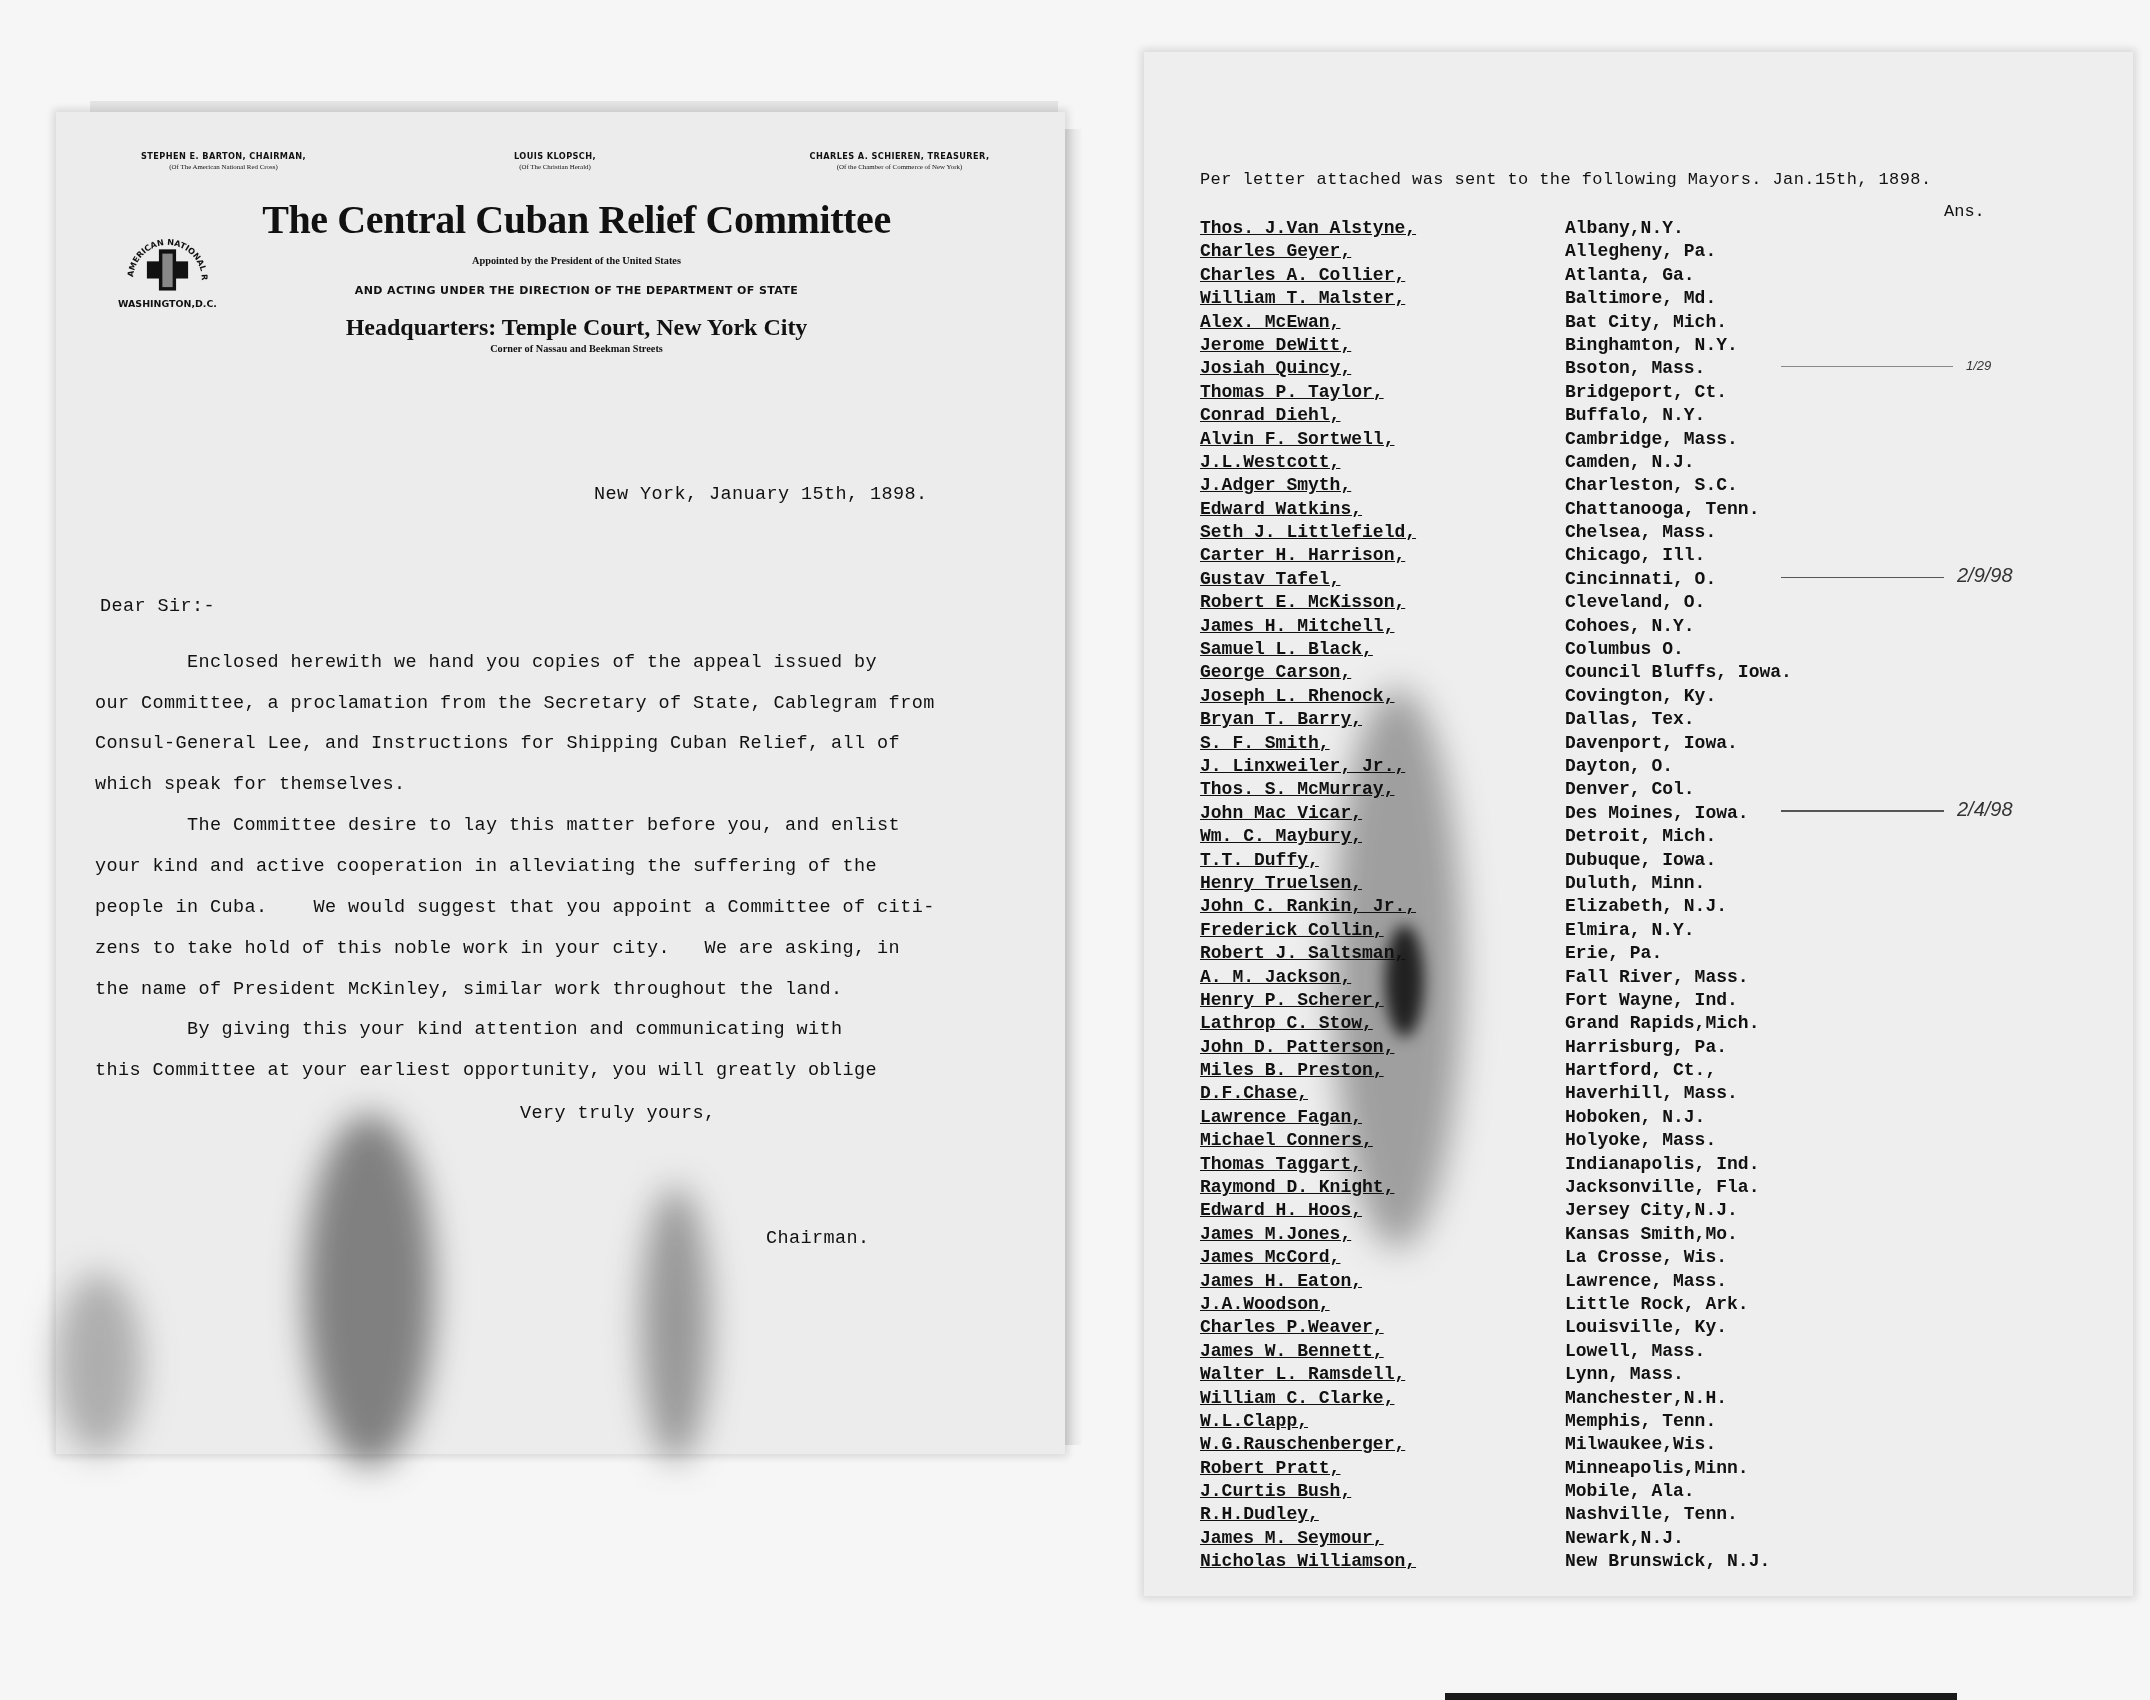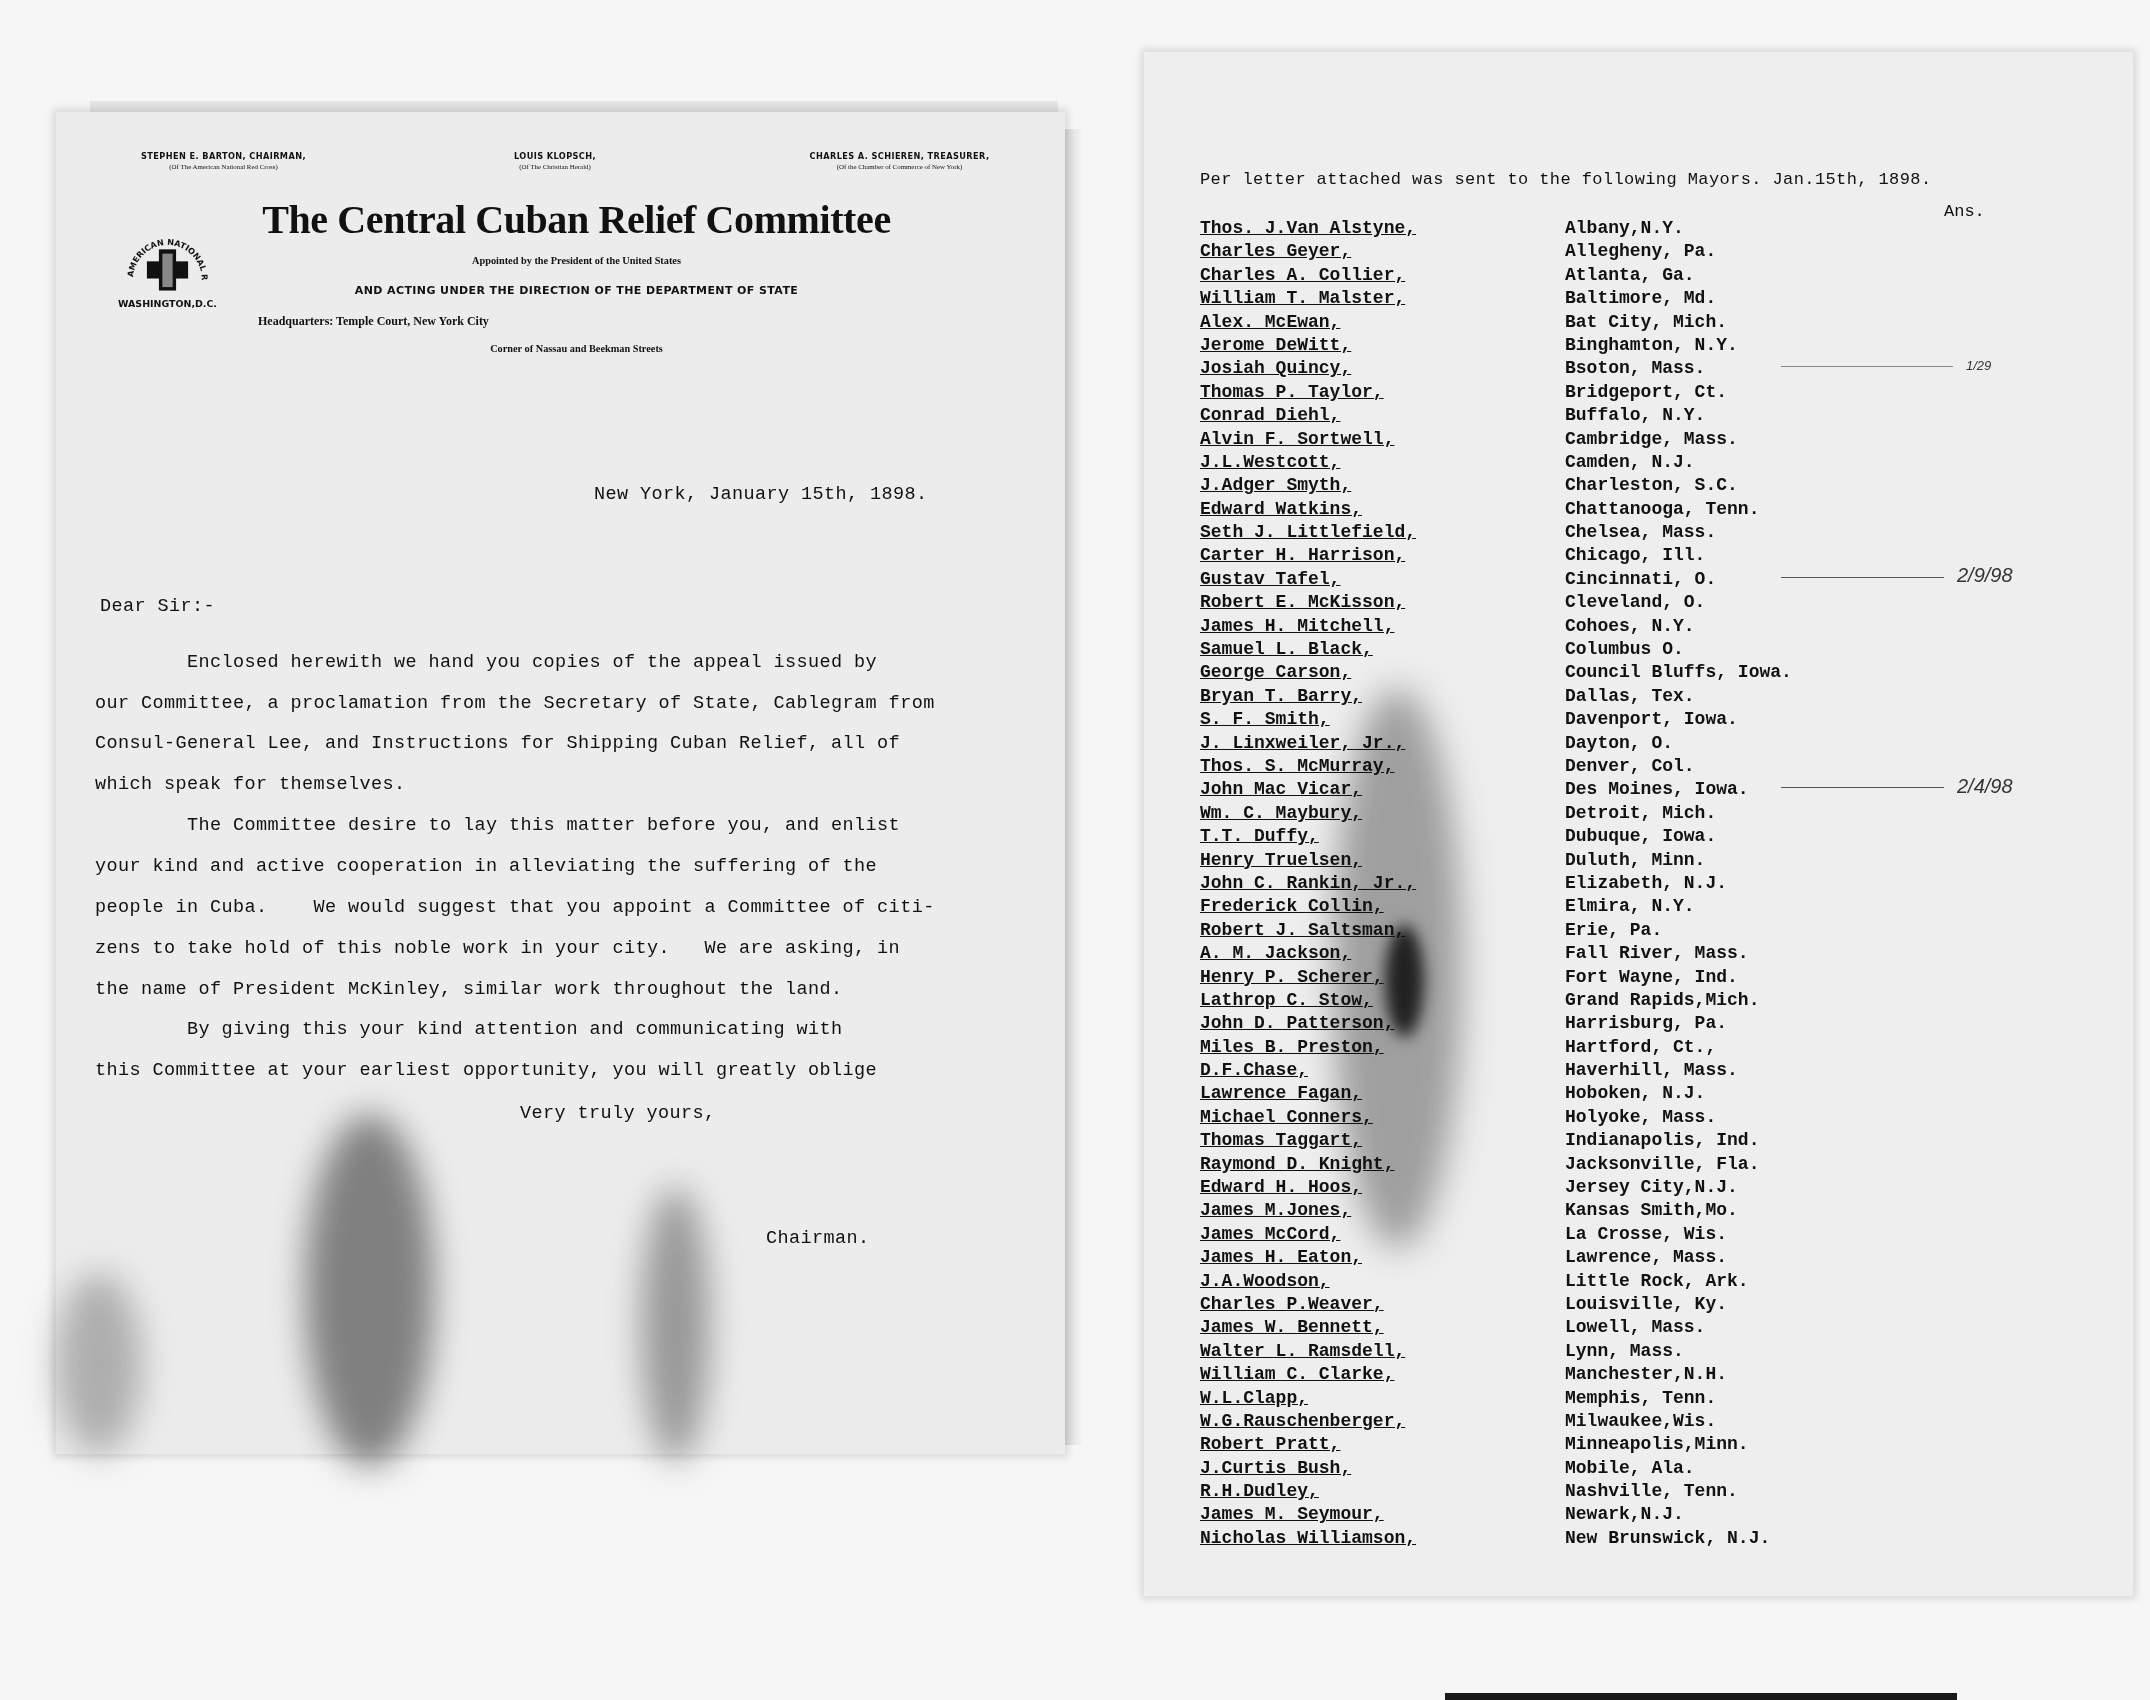--- a/index.html
+++ b/index.html
@@ -23,22 +23,22 @@
   .lh-officer { position:absolute; text-align:center; font-family:"DejaVu Sans",sans-serif; }
   .lh-officer .nm { font-weight:bold; font-size:8.2px; letter-spacing:0.4px; }
   .lh-officer .af { font-family:"Liberation Serif",serif; font-size:6.9px; margin-top:1.7px; }
   #seal { position:absolute; left:116px; top:215px; width:103px; height:103px; }
   #lh-title { position:absolute; left:258px; top:196px; width:637px; text-align:center;
     font-family:"Liberation Serif",serif; font-size:40px; font-weight:bold; letter-spacing:-0.4px; }
   #lh-appointed { position:absolute; left:258px; top:255px; width:637px; text-align:center;
     font-family:"Liberation Serif",serif; font-weight:bold; font-size:10.3px; }
   #lh-acting { position:absolute; left:258px; top:284px; width:637px; text-align:center;
     font-family:"DejaVu Sans",sans-serif; font-weight:bold; font-size:11px; letter-spacing:0.4px; }
-  #lh-hq { position:absolute; left:258px; top:314px; width:637px; 
-    font-family:"Liberation Serif",serif; font-weight:bold; font-size:12px; }
+  #lh-hq { position:absolute; left:258px; top:314px; width:637px; text-align:center;
+    font-family:"Liberation Serif",serif; font-weight:bold; font-size:24px; }
   #lh-corner { position:absolute; left:258px; top:343px; width:637px; text-align:center;
     font-family:"Liberation Serif",serif; font-weight:bold; font-size:10.3px; }
 
   
   .typed { position:absolute; font-size:18.5px; white-space:pre; letter-spacing:0.4px; }
   #letter-date { left:594px; top:484px; }
   #letter-salutation { left:100px; top:596px; }
   .body-line { left:95px; }
 
   
@@ -141,20 +141,21 @@
     <div class="row"><span class="name">J.L.Westcott,</span><span class="city">Camden, N.J.</span></div>
     <div class="row"><span class="name">J.Adger Smyth,</span><span class="city">Charleston, S.C.</span></div>
     <div class="row"><span class="name">Edward Watkins,</span><span class="city">Chattanooga, Tenn.</span></div>
     <div class="row"><span class="name">Seth J. Littlefield,</span><span class="city">Chelsea, Mass.</span></div>
     <div class="row"><span class="name">Carter H. Harrison,</span><span class="city">Chicago, Ill.</span></div>
     <div class="row"><span class="name">Gustav Tafel,</span><span class="city">Cincinnati, O.</span><span class="note"><span class="rule"></span><span>2/9/98</span></span></div>
     <div class="row"><span class="name">Robert E. McKisson,</span><span class="city">Cleveland, O.</span></div>
     <div class="row"><span class="name">James H. Mitchell,</span><span class="city">Cohoes, N.Y.</span></div>
     <div class="row"><span class="name">Samuel L. Black,</span><span class="city">Columbus O.</span></div>
     <div class="row"><span class="name">George Carson,</span><span class="city">Council Bluffs, Iowa.</span></div>
+    <div class="row"><span class="name">Joseph L. Rhenock,</span><span class="city">Covington, Ky.</span></div>
     <div class="row"><span class="name">Bryan T. Barry,</span><span class="city">Dallas, Tex.</span></div>
     <div class="row"><span class="name">S. F. Smith,</span><span class="city">Davenport, Iowa.</span></div>
     <div class="row"><span class="name">J. Linxweiler, Jr.,</span><span class="city">Dayton, O.</span></div>
     <div class="row"><span class="name">Thos. S. McMurray,</span><span class="city">Denver, Col.</span></div>
     <div class="row"><span class="name">John Mac Vicar,</span><span class="city">Des Moines, Iowa.</span><span class="note"><span class="rule"></span><span>2/4/98</span></span></div>
     <div class="row"><span class="name">Wm. C. Maybury,</span><span class="city">Detroit, Mich.</span></div>
     <div class="row"><span class="name">T.T. Duffy,</span><span class="city">Dubuque, Iowa.</span></div>
     <div class="row"><span class="name">Henry Truelsen,</span><span class="city">Duluth, Minn.</span></div>
     <div class="row"><span class="name">John C. Rankin, Jr.,</span><span class="city">Elizabeth, N.J.</span></div>
     <div class="row"><span class="name">Frederick Collin,</span><span class="city">Elmira, N.Y.</span></div>

